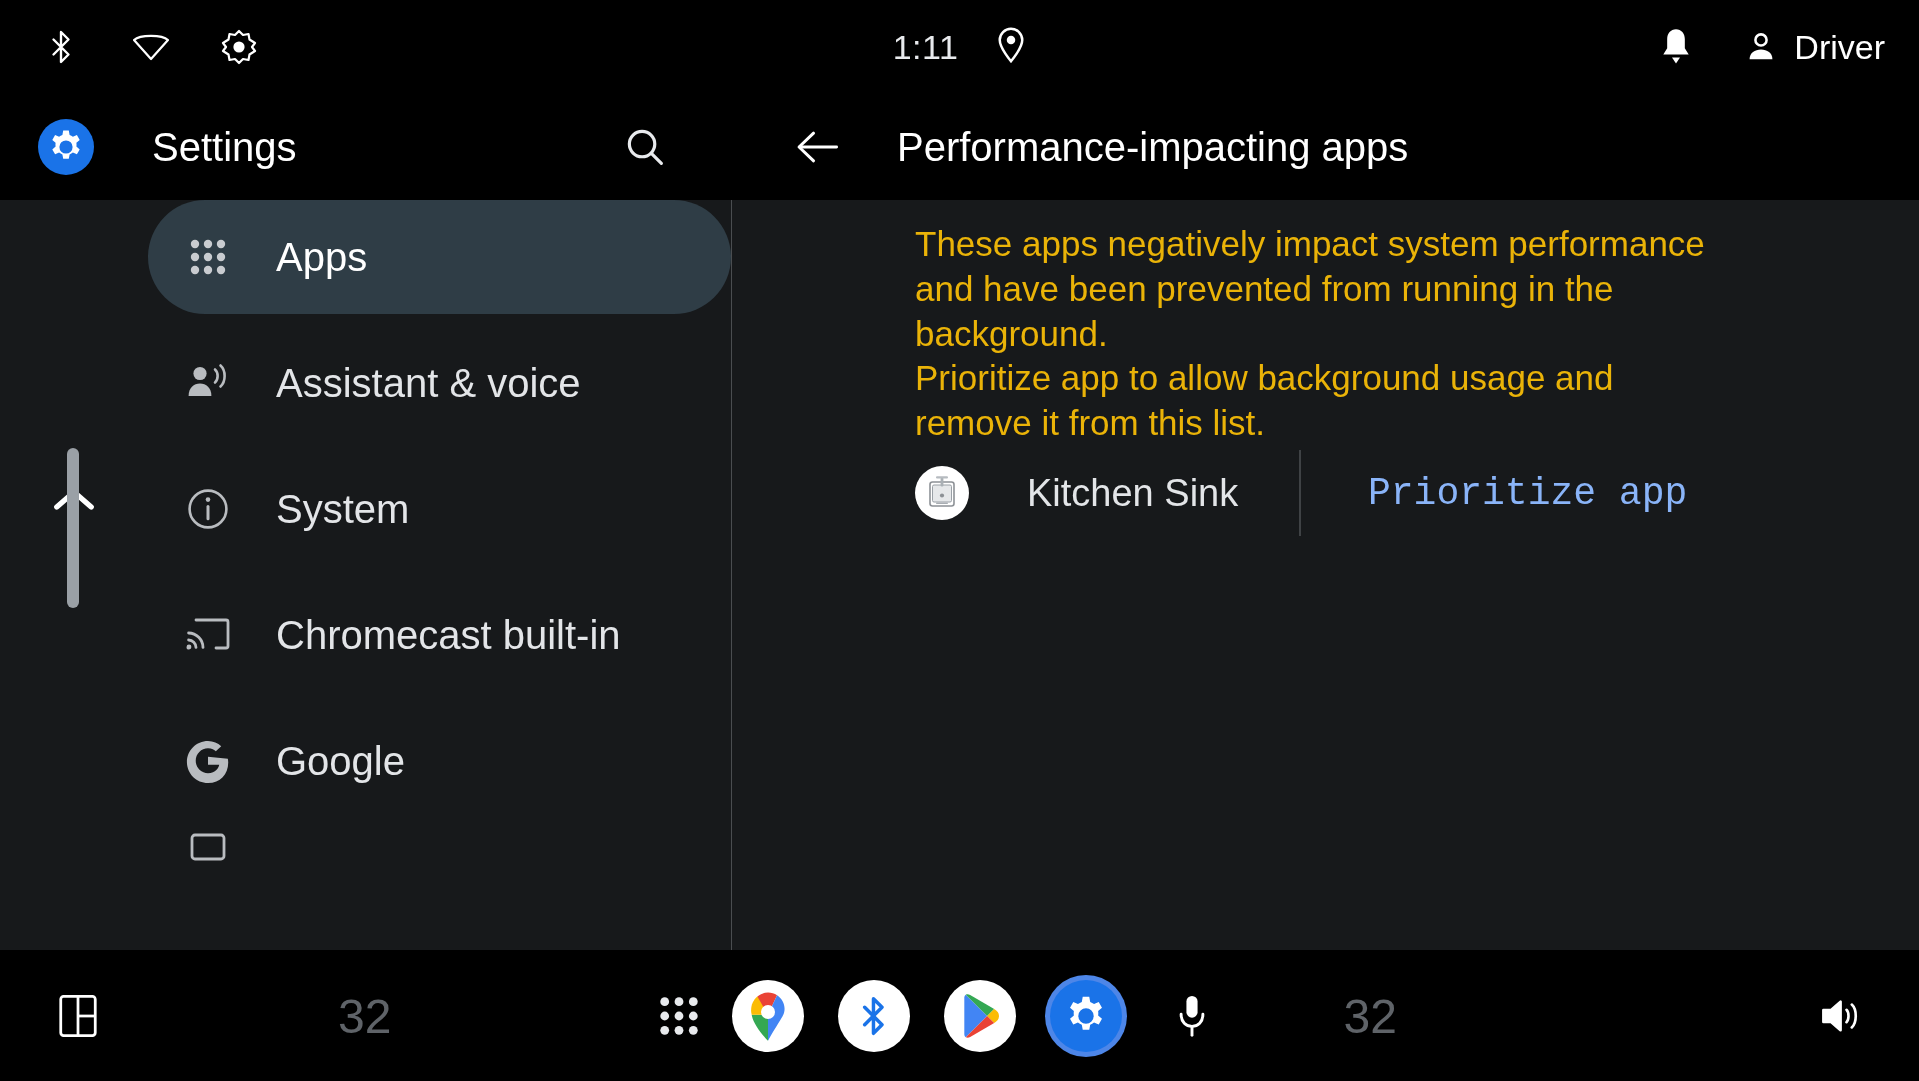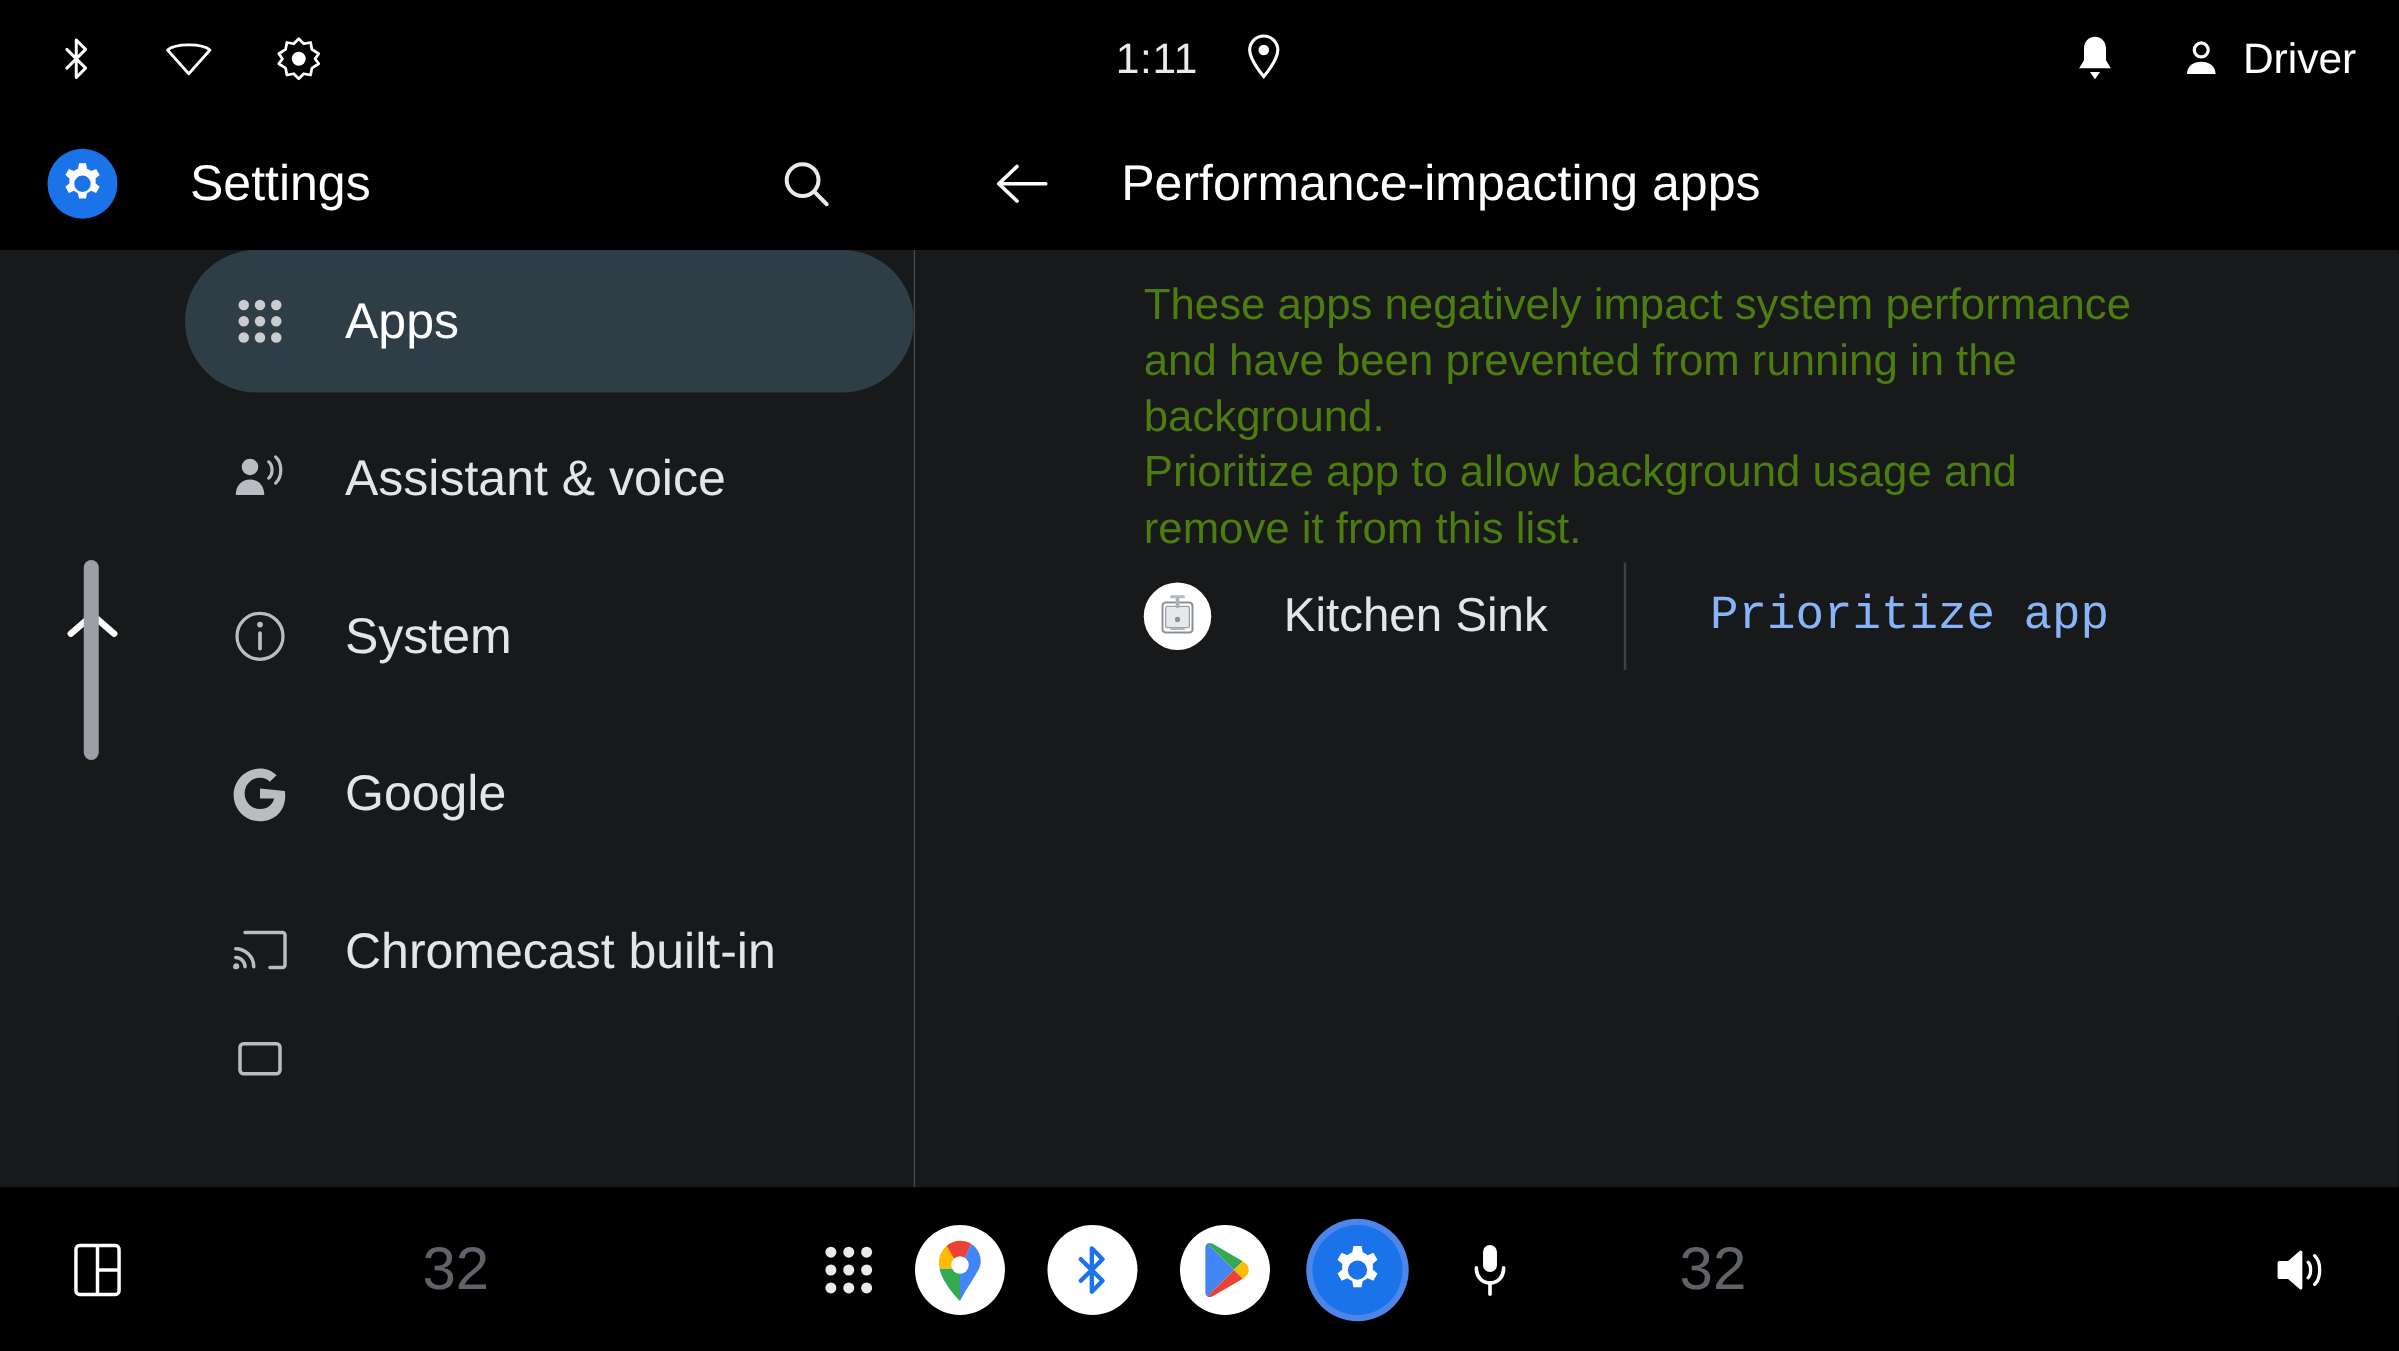--- a/index.html
+++ b/index.html
@@ -94,21 +94,21 @@
   .nav-label{
     color:#e3e5e8; font-size:40px; margin-left:40px; font-weight:400; white-space:nowrap;
   }
   .nav-item.selected .nav-label{ color:#fff; }
   #nav-clip-item{ height:40px; overflow:hidden; }
 
   
   #detail{ position:absolute; left:732px; top:0; right:0; height:750px; }
   #detail-desc{
     position:absolute; left:183px; top:22px; width:790px;
-    color:#4d7c0f; font-size:35px; line-height:1.28; white-space:pre-line;
+    color:#eab308; font-size:35px; line-height:1.28; white-space:pre-line;
   }
   #app-row{
     position:absolute; left:183px; top:242px; width:1000px; height:102px;
     display:flex; align-items:center;
   }
   #app-icon{
     width:54px; height:54px; border-radius:50%; background:#fff; flex:none;
     display:flex; align-items:center; justify-content:center; overflow:hidden;
   }
   #app-name{ color:#e3e5e8; font-size:38px; margin-left:58px; white-space:nowrap; }
@@ -281,38 +281,38 @@
             <circle cx="22" cy="22" r="18.4"></circle>
             <circle cx="22" cy="12.6" r="2.3" fill="#b9bcc0" stroke="none"></circle>
             <line x1="22" y1="19.4" x2="22" y2="31.8" stroke-linecap="round" stroke-width="3"></line>
           </svg>
         </span>
         <span class="nav-label">System</span>
       </div>
 
       <div class="nav-item">
         <span class="nav-icon">
-          <svg width="46" height="46" viewBox="0 0 48 48" fill="#b9bcc0">
-            <path d="M24 19.6 v8.3 h11.7 c-.5 3 -3.6 8.8 -11.7 8.8 -7 0 -12.8 -5.8 -12.8 -13 s5.8 -13 12.8 -13 c4 0 6.7 1.7 8.2 3.2 l5.6 -5.4 C34.2 5.2 29.6 3 24 3 11.8 3 2 12.8 2 25 s9.8 22 22 22 c12.7 0 21.1 -8.9 21.1 -21.5 0 -1.4 -.2 -2.6 -.4 -3.9 Z"></path>
-          </svg>
-        </span>
-        <span class="nav-label">Google</span>
-      </div>
-
-      <div class="nav-item">
-        <span class="nav-icon">
           <svg width="46" height="40" viewBox="0 0 46 40" fill="none" stroke="#b9bcc0" stroke-width="2.8" stroke-linecap="round">
             <path d="M11 5 H41 A2 2 0 0 1 43 7 V31 A2 2 0 0 1 41 33 H31"></path>
             <path d="M3 33 A3 3 0 0 1 3 33"></path>
             <circle cx="4" cy="32" r="2.4" fill="#b9bcc0" stroke="none"></circle>
             <path d="M3.6 25 C7.6 25 11 28.4 11 32.4"></path>
             <path d="M3.6 18 C11.4 18 18 24.6 18 32.4"></path>
           </svg>
         </span>
         <span class="nav-label">Chromecast built-in</span>
+      </div>
+
+      <div class="nav-item">
+        <span class="nav-icon">
+          <svg width="46" height="46" viewBox="0 0 48 48" fill="#b9bcc0">
+            <path d="M24 19.6 v8.3 h11.7 c-.5 3 -3.6 8.8 -11.7 8.8 -7 0 -12.8 -5.8 -12.8 -13 s5.8 -13 12.8 -13 c4 0 6.7 1.7 8.2 3.2 l5.6 -5.4 C34.2 5.2 29.6 3 24 3 11.8 3 2 12.8 2 25 s9.8 22 22 22 c12.7 0 21.1 -8.9 21.1 -21.5 0 -1.4 -.2 -2.6 -.4 -3.9 Z"></path>
+          </svg>
+        </span>
+        <span class="nav-label">Google</span>
       </div>
 
       <div class="nav-item" id="nav-clip-item">
         <span class="nav-icon" style="margin-top:-2px;">
           <svg width="46" height="40" viewBox="0 0 46 40" fill="none" stroke="#b9bcc0" stroke-width="2.8" stroke-linecap="round">
             <rect x="7" y="6" width="32" height="24" rx="3"></rect>
           </svg>
         </span>
       </div>
 

